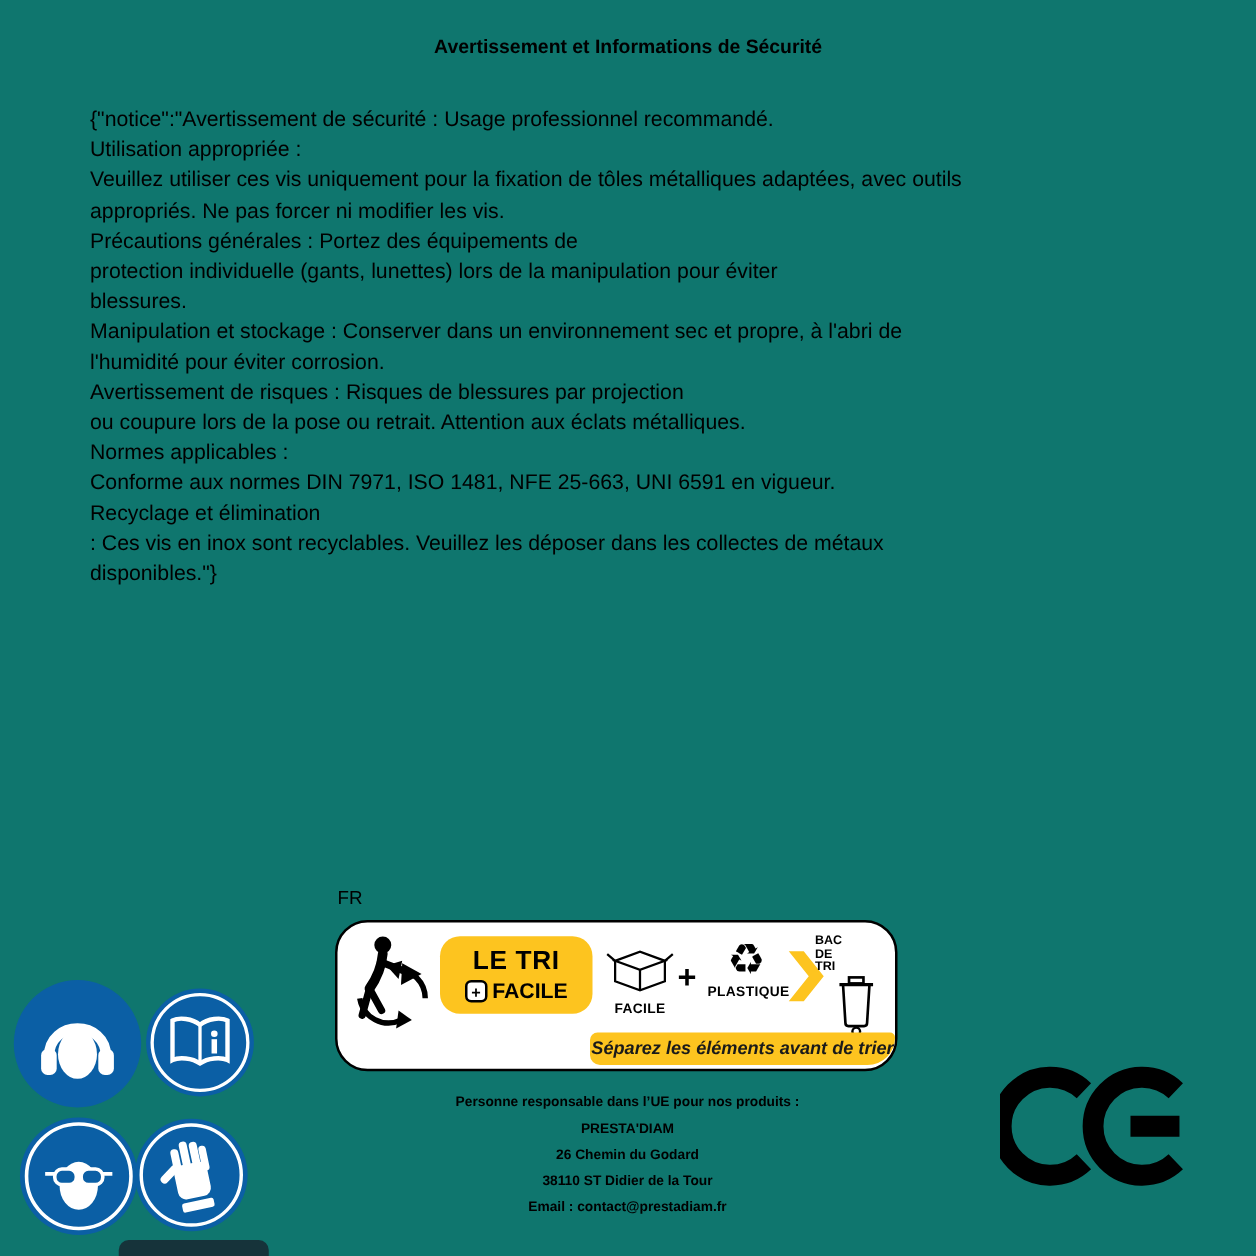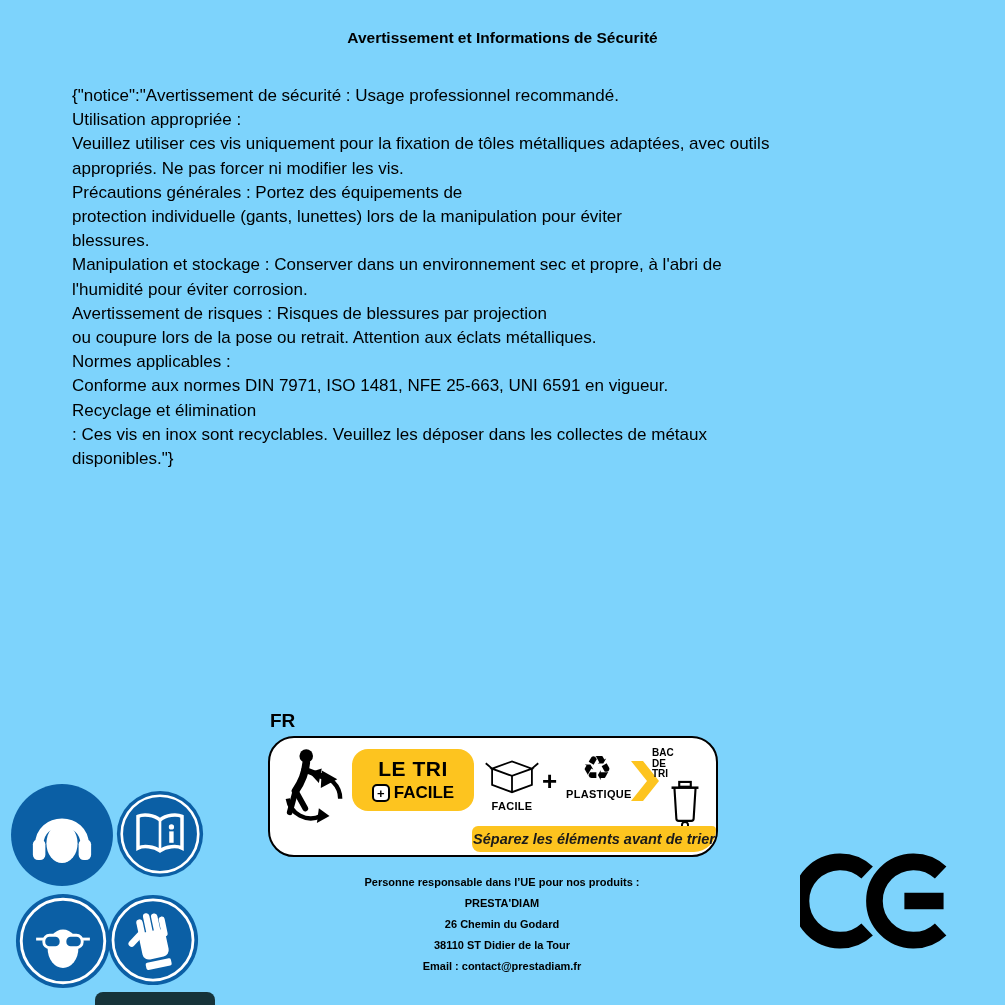--- a/index.html
+++ b/index.html
@@ -1,34 +1,34 @@
 <!DOCTYPE html>
 <html style="--blue: #0b5fa5; --yellow: #fdc41f; --black: #000000; --dark-strip: #16333a;"><head>
 <meta charset="utf-8">
 <style>
   * { margin:0; padding:0; box-sizing:border-box; }
   html,body { background:#ffffff; }
   body { font-family:"Liberation Sans", sans-serif; color:#000; }
-  .page { position:relative; width:1005px; height:1005px; background:#7dd3fc; overflow:hidden; }
+  .page { position:relative; width:1005px; height:1005px; background:#0f766e; overflow:hidden; }
 
   .title { position:absolute; top:29px; left:0; width:100%; text-align:center;
            font-size:15.5px; font-weight:bold; }
 
   .notice { position:absolute; left:72px; top:84px; width:860px;
             font-size:17px; line-height:24.2px; white-space:pre-line; }
 
   
   .picto { position:absolute; }
   .picto-ear    { left:10px;  top:783px; }
   .picto-manual { left:116px; top:790px; }
   .picto-eye    { left:15px;  top:893px; }
   .picto-glove  { left:107px; top:894px; }
 
   
-  .fr-label { position:absolute; left:270px; top:710px; font-size:19px; font-weight:bold; }
+  .fr-label { position:absolute; left:270px; top:710px; font-size:15px; font-weight:normal; }
   .infotri { position:absolute; left:268px; top:736px; width:450px; height:121px;
              background:#fff; border:2px solid #000; border-radius:26px; }
   .triman { position:absolute; left:12px; top:10px; }
   .pill { position:absolute; left:82px; top:11px; width:122px; height:62px;
           background:var(--yellow,#fdc41f); border-radius:16px;
           display:flex; flex-direction:column; align-items:center; justify-content:center; gap:2px; }
   .pill-line1 { font-size:21px; font-weight:800; letter-spacing:.5px; }
   .pill-line2 { display:flex; align-items:center; gap:4px; font-size:17px; font-weight:800; }
   .plus-box { width:18px; height:18px; background:#fff; border:2px solid #000; border-radius:5px;
               display:flex; align-items:center; justify-content:center; font-size:13px; font-weight:800; }

